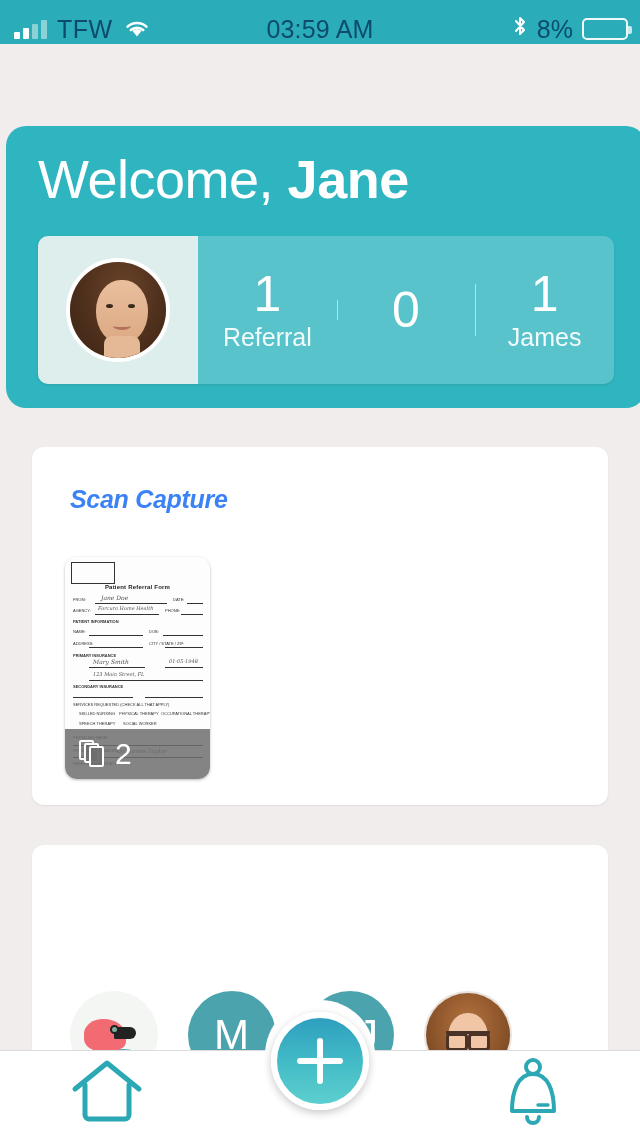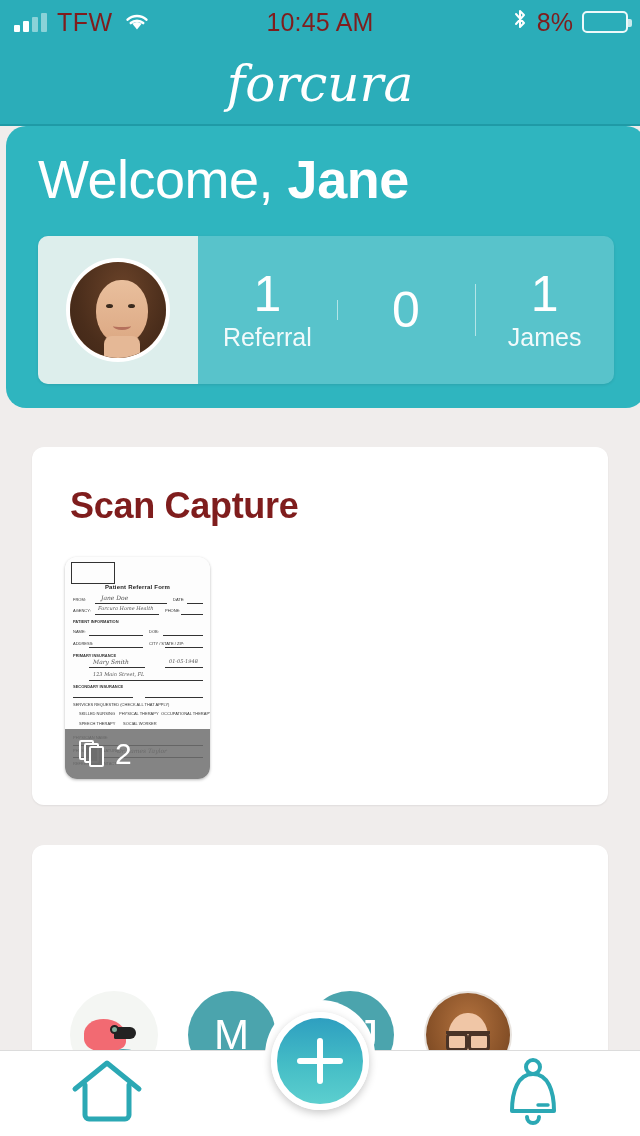--- a/index.html
+++ b/index.html
@@ -8,22 +8,22 @@
     overflow: hidden;
     font-family: "Liberation Sans", sans-serif;
     background: #f0edec;
   }
   .phone { position: relative; width: 640px; height: 1136px; overflow: hidden; background: #f0edec; }
 
   
   .statusbar {
     position: absolute; top: 0; left: 0; width: 640px; height: 44px;
     background: #2badb9;
-    display: flex; align-items: center;
-    color: #7f1d1d;
+    display: flex; align-items: flex-end;
+    color: #0c4a6e;
     font-size: 25px;
     z-index: 5;
   }
   .sb-left { display: flex; align-items: center; gap: 10px; padding-left: 14px; flex: 0 0 auto; }
   .sb-center { position: absolute; left: 0; right: 0; text-align: center; font-size: 25px; letter-spacing: 0.2px; }
   .sb-right { position: absolute; right: 12px; display: flex; align-items: center; gap: 9px; }
   .signal { display: flex; align-items: flex-end; gap: 3px; height: 19px; }
   .signal i { display: block; width: 6px; background: #ffffff; border-radius: 1px; }
   .signal i:nth-child(1) { height: 7px; }
   .signal i:nth-child(2) { height: 11px; }
@@ -133,21 +133,21 @@
   }
   .card {
     position: absolute; left: 32px; width: 576px;
     background: #ffffff; border-radius: 12px;
     box-shadow: 0 1px 2px rgba(0,0,0,.07);
   }
   .card-scan { top: 39px; height: 358px; }
   .card-msg  { top: 437px; height: 260px; overflow: hidden; }
   .card-title {
     position: absolute; left: 38px; top: 38px;
-    font-size: 36px; font-weight: 700; color: #7f1d1d; letter-spacing: -0.3px;
+    font-size: 25px; font-weight: 700; color: #3b82f6; letter-spacing: -0.3px; font-style: italic;
   }
 
   
   .thumb {
     position: absolute; left: 33px; top: 110px;
     width: 145px; height: 222px;
     border-radius: 12px; overflow: hidden;
     background: #ffffff;
     box-shadow: 0 1px 3px rgba(0,0,0,.28);
   }
@@ -276,37 +276,34 @@
       </span>
       <span class="carrier">TFW</span>
       <span>
         <svg width="28" height="20" viewBox="0 0 28 20" aria-hidden="true">
           <path d="M14 18.5 L9.4 12.8 a7.4 7.4 0 0 1 9.2 0 Z" fill="#fff"></path>
           <path d="M4.6 8.6 A14 14 0 0 1 23.4 8.6" stroke="#fff" stroke-width="2.6" fill="none" stroke-linecap="round"></path>
           <path d="M7.8 12.0 A9.6 9.6 0 0 1 20.2 12.0" stroke="#fff" stroke-width="2.6" fill="none" stroke-linecap="round"></path>
         </svg>
       </span>
     </div>
-    <div class="sb-center">10:45 AM</div>
+    <div class="sb-center">03:59 AM</div>
     <div class="sb-right">
       <span>
         <svg width="16" height="24" viewBox="0 0 16 24" aria-hidden="true">
           <path d="M4 7 L12 16 L8 20 V4 L12 8 L4 17" stroke="#fff" stroke-width="2" fill="none" stroke-linejoin="round" stroke-linecap="round"></path>
         </svg>
       </span>
       <span class="pct">8%</span>
       <span class="battery-shell">
         <span class="battery-fill" id="battery-fill" style="width: 8%; background: rgb(255, 59, 48);"></span>
       </span>
     </div>
   </div>
 
-  <div class="logobar">
-    <div class="logo">forcura</div>
-  </div>
 
   <div class="banner">
     <div class="welcome">
       <span>Welcome,</span>
       <span class="name">Jane</span>
     </div>
 
     <div class="statscard">
       <div class="avatar-panel">
         <div class="avatar">

